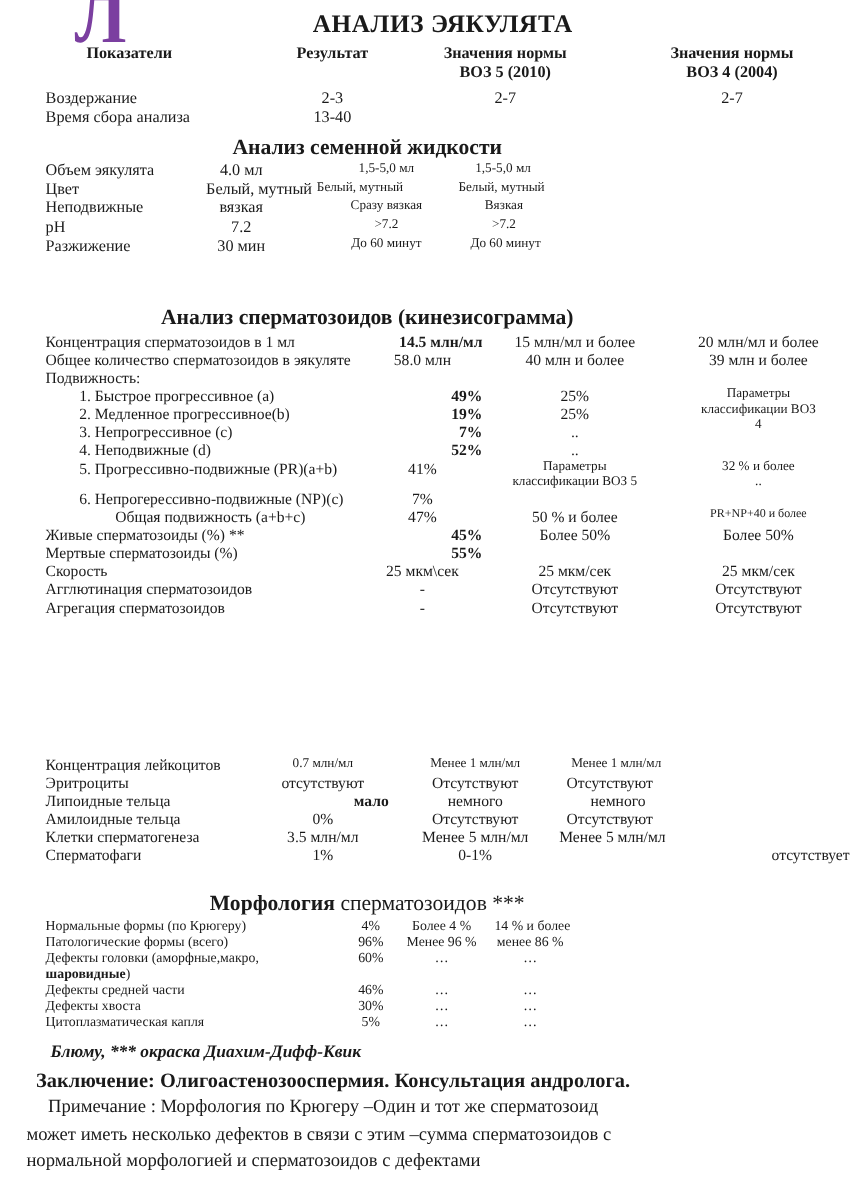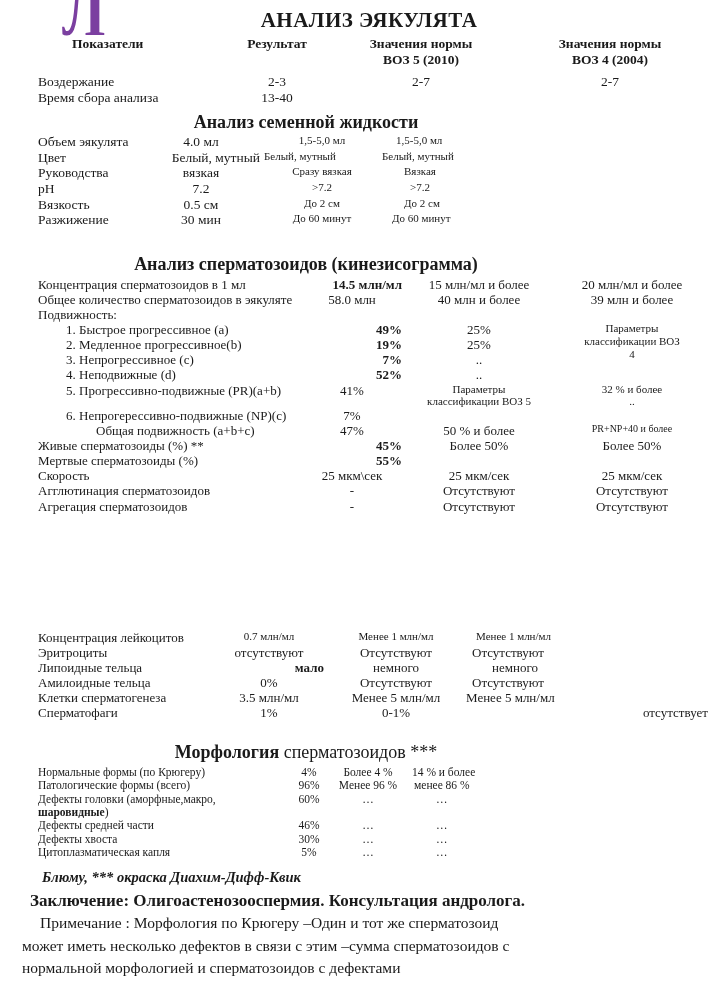--- a/index.html
+++ b/index.html
@@ -224,36 +224,30 @@
         <td class="c-n5 sm">1,5-5,0 мл</td>
         <td class="c-n4 sm" style="text-align:left;padding-left:14px">1,5-5,0 мл</td>
       </tr>
       <tr class="sp-5">
         <td class="c-label">Цвет</td>
         <td class="c-res" style="text-align:right">Белый, мутный</td>
         <td class="c-n5 sm" style="text-align:left">Белый, мутный</td>
         <td class="c-n4 sm" style="text-align:left;padding-left:0px">Белый, мутный</td>
       </tr>
       <tr class="sp-5">
-        <td class="c-label">Руководства</td>
+        <td class="c-label">Неподвижные</td>
         <td class="c-res">вязкая</td>
         <td class="c-n5 sm">Сразу вязкая</td>
         <td class="c-n4 sm" style="text-align:left;padding-left:22px">Вязкая</td>
       </tr>
       <tr class="sp-5">
         <td class="c-label">pH</td>
         <td class="c-res">7.2</td>
         <td class="c-n5 sm">&gt;7.2</td>
         <td class="c-n4 sm" style="text-align:left;padding-left:28px">&gt;7.2</td>
-      </tr>
-      <tr class="sp-5">
-        <td class="c-label">Вязкость</td>
-        <td class="c-res">0.5 см</td>
-        <td class="c-n5 sm">До 2 см</td>
-        <td class="c-n4 sm" style="text-align:left;padding-left:22px">До 2 см</td>
       </tr>
       <tr class="sp-5">
         <td class="c-label">Разжижение</td>
         <td class="c-res">30 мин</td>
         <td class="c-n5 sm">До 60 минут</td>
         <td class="c-n4 sm" style="text-align:left;padding-left:10px">До 60 минут</td>
       </tr>
     </tbody>
       </table>
   </div>

